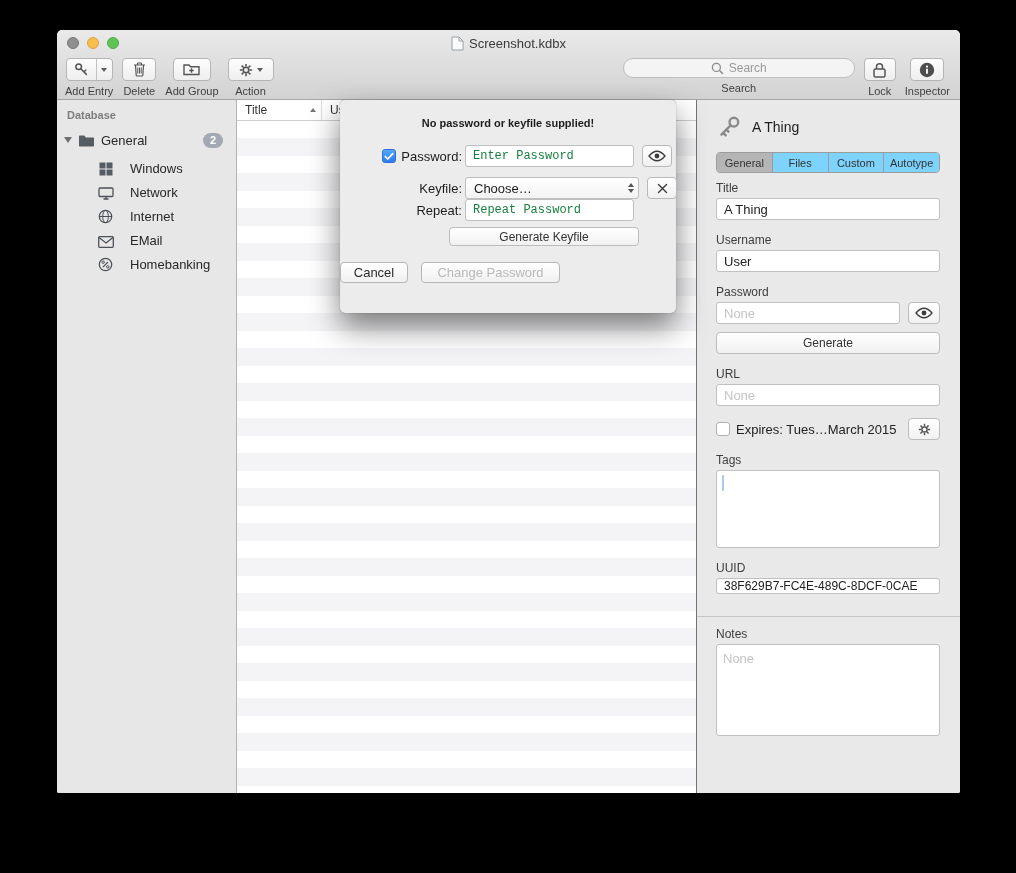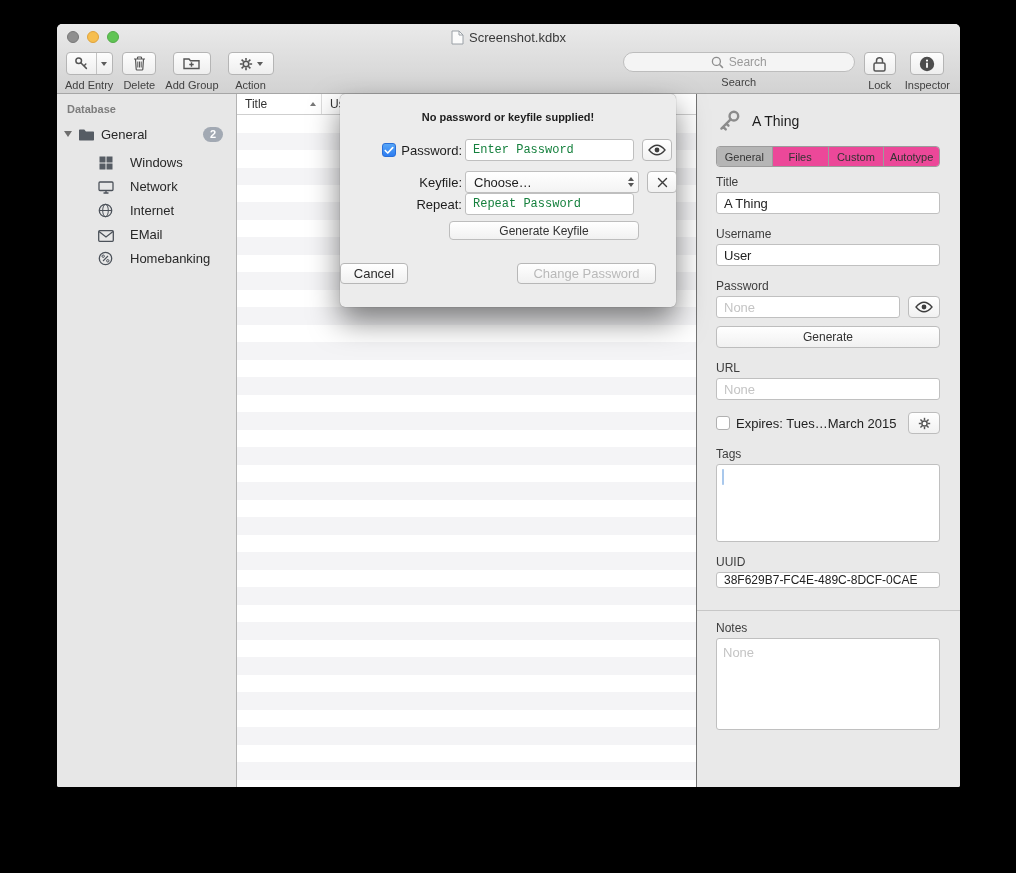--- a/index.html
+++ b/index.html
@@ -1,18 +1,18 @@
 <!DOCTYPE html>
 <html><head>
 <meta charset="utf-8">
 <style>
   html,body{margin:0;padding:0;background:#000;}
   body{width:1016px;height:873px;position:relative;overflow:hidden;
        font-family:"Liberation Sans",sans-serif;-webkit-user-select:none;}
-  .window{position:absolute;left:57px;top:24px;width:903px;height:763px;
+  .window{position:absolute;left:57px;top:30px;width:903px;height:763px;
           background:#ececec;border-radius:5px 5px 2px 2px;
           box-shadow:0 22px 60px rgba(0,0,0,.65), 0 0 1px rgba(0,0,0,.6);
           overflow:hidden;}
   
   .chrome{box-sizing:border-box;height:70px;background:linear-gradient(#eaeaea,#d2d2d2);
           border-bottom:1px solid #a6a6a6;border-radius:5px 5px 0 0;position:relative;}
   .titlebar{height:26px;display:flex;align-items:center;justify-content:center;position:relative;}
   .traffic{position:absolute;left:10px;top:7px;display:flex;gap:8px;}
   .light{width:12px;height:12px;border-radius:50%;box-sizing:border-box;}
   .light.close{background:#8f8f8f;border:1px solid #787878;}
@@ -53,21 +53,21 @@
   .col-title .sort{margin-left:auto;}
   .col-user{flex:1;padding-left:8px;display:flex;align-items:center;overflow:hidden;white-space:nowrap;}
   .el-rows{flex:1;background:repeating-linear-gradient(to bottom,#ffffff 0 17.5px,#f4f4f6 17.5px 35px);}
   
   .inspector{width:264px;background:#e9e9e9;border-left:1px solid #737373;box-sizing:border-box;
              padding:12px 20px 0 19px;font-size:12px;overflow:hidden;}
   .insp-header{display:flex;align-items:center;gap:10px;margin:2px 0 12px;}
   .insp-title{font-size:14px;color:#1c1c1c;}
   .segmented{display:flex;height:19px;border:1px solid #9c9c9c;border-radius:4px;overflow:hidden;margin-bottom:8px;}
   .segment{flex:1;display:flex;align-items:center;justify-content:center;font-size:11px;color:#333;
-           background:#ec4899;border-right:1px solid #9c9c9c;}
+           background:#7dd3fc;border-right:1px solid #9c9c9c;}
   .segment:last-child{border-right:none;}
   .segment.selected{background:#b5b5b5;}
   .f-label{font-size:12px;color:#3d3d3d;margin-top:13px;}
   .t-field{height:22px;background:#fff;border:1px solid #c0c0c0;border-radius:3px;display:flex;align-items:center;
            padding:0 7px;font-size:13px;color:#222;box-sizing:border-box;margin-top:3px;min-width:0;}
   .ph-text{color:#c4c4c4;}
   .row{display:flex;gap:8px;align-items:center;}
   .row .t-field{flex:1;margin-top:0;}
   .row{margin-top:3px;}
   .sq-btn{width:32px;height:22px;background:linear-gradient(#fff,#f1f1f1);border:1px solid #bdbdbd;border-radius:4px;
@@ -101,21 +101,21 @@
   .mono-ph{font-family:Liberation Mono, monospace;font-size:12px;color:#15803d;}
   .dlg-sq{width:30px;height:22px;margin-left:8px;background:linear-gradient(#fff,#f1f1f1);border:1px solid #b9b9b9;
           border-radius:4px;display:flex;align-items:center;justify-content:center;box-sizing:border-box;flex:none;}
   .dlg-row.keyfile{margin-top:10px;margin-bottom:0;}
   .popup{width:174px;margin-left:3px;height:22px;background:linear-gradient(#fff,#f3f3f3);border:1px solid #bfbfbf;
          border-radius:3px;display:flex;align-items:center;padding:0 4px 0 8px;box-sizing:border-box;
          font-size:13px;color:#1d1d1d;flex:none;}
   .stepper{margin-left:auto;display:flex;flex-direction:column;align-items:center;gap:2px;}
   .genkey-row{margin-top:5px;display:flex;}
   .genkey-btn{margin-left:109px;width:190px;height:19px;font-size:12px;}
-  .dlg-buttons{margin-top:23px;display:flex;justify-content:space-between;gap:3px;padding-right:20px;}
+  .dlg-buttons{margin-top:16px;display:flex;justify-content:flex-start;gap:13px;padding-right:20px;}
   .dlg-btn{height:21px;background:linear-gradient(#fff,#f0f0f0);border:1px solid #b7b7b7;border-radius:4px;
            font-size:13px;color:#2b2b2b;display:flex;align-items:center;justify-content:center;box-sizing:border-box;}
   .cancel{width:68px;}
   .change{width:139px;color:#b9b9b9;}
   svg{display:block;}
 </style>
 </head>
 <body>
 
 <div class="window">

